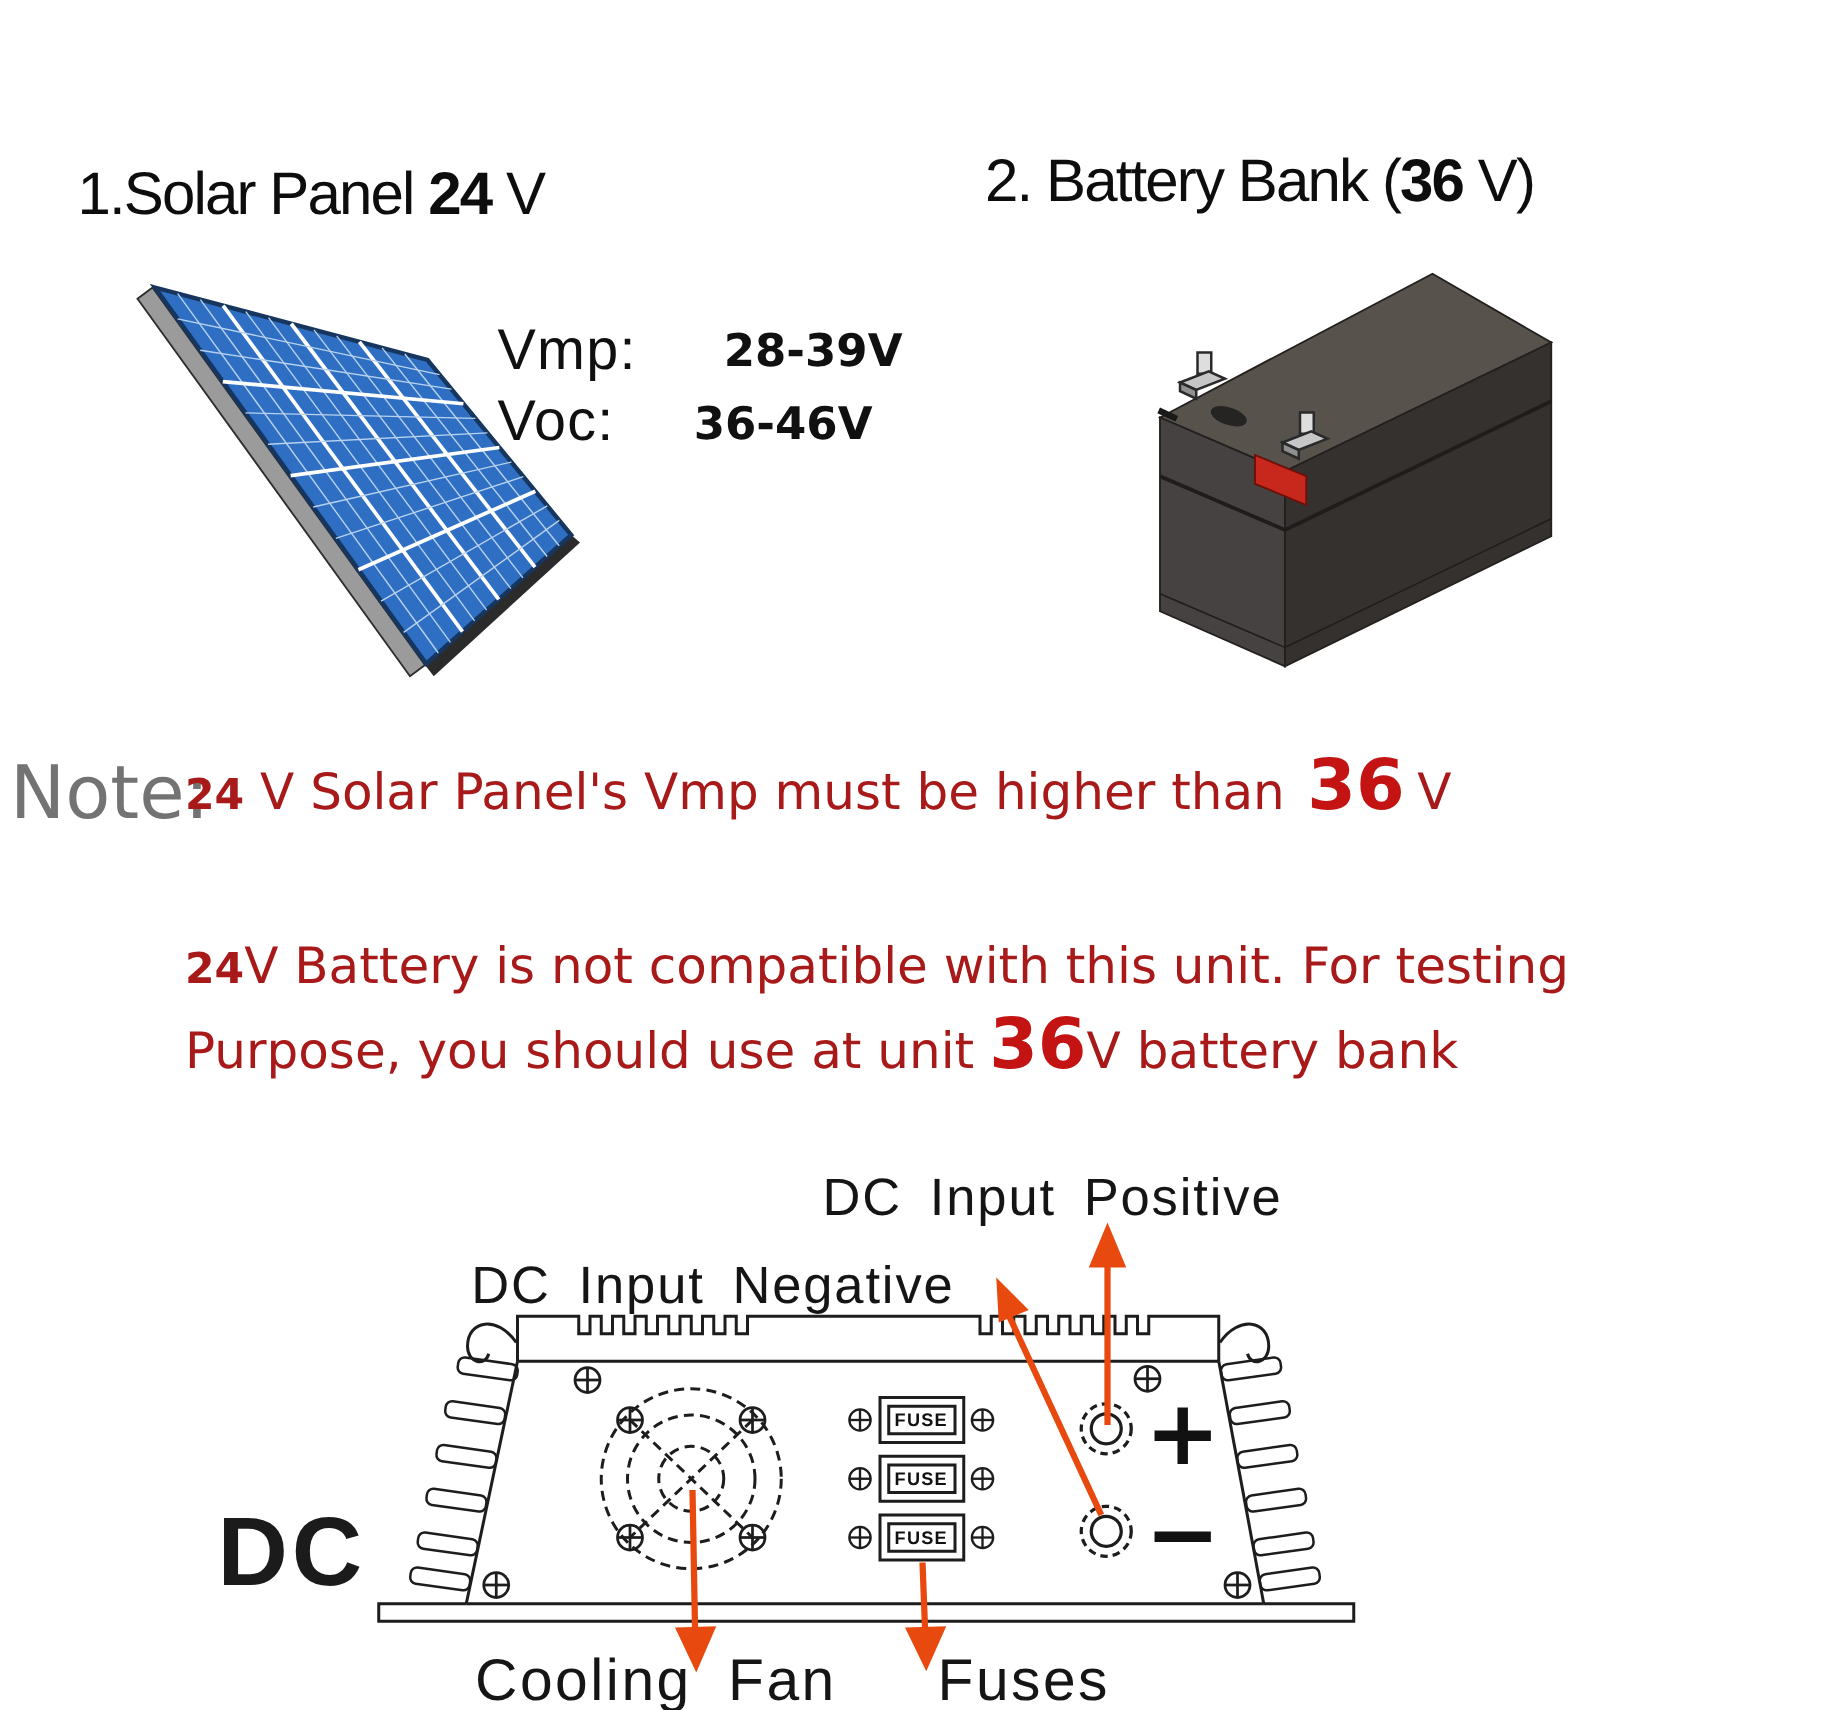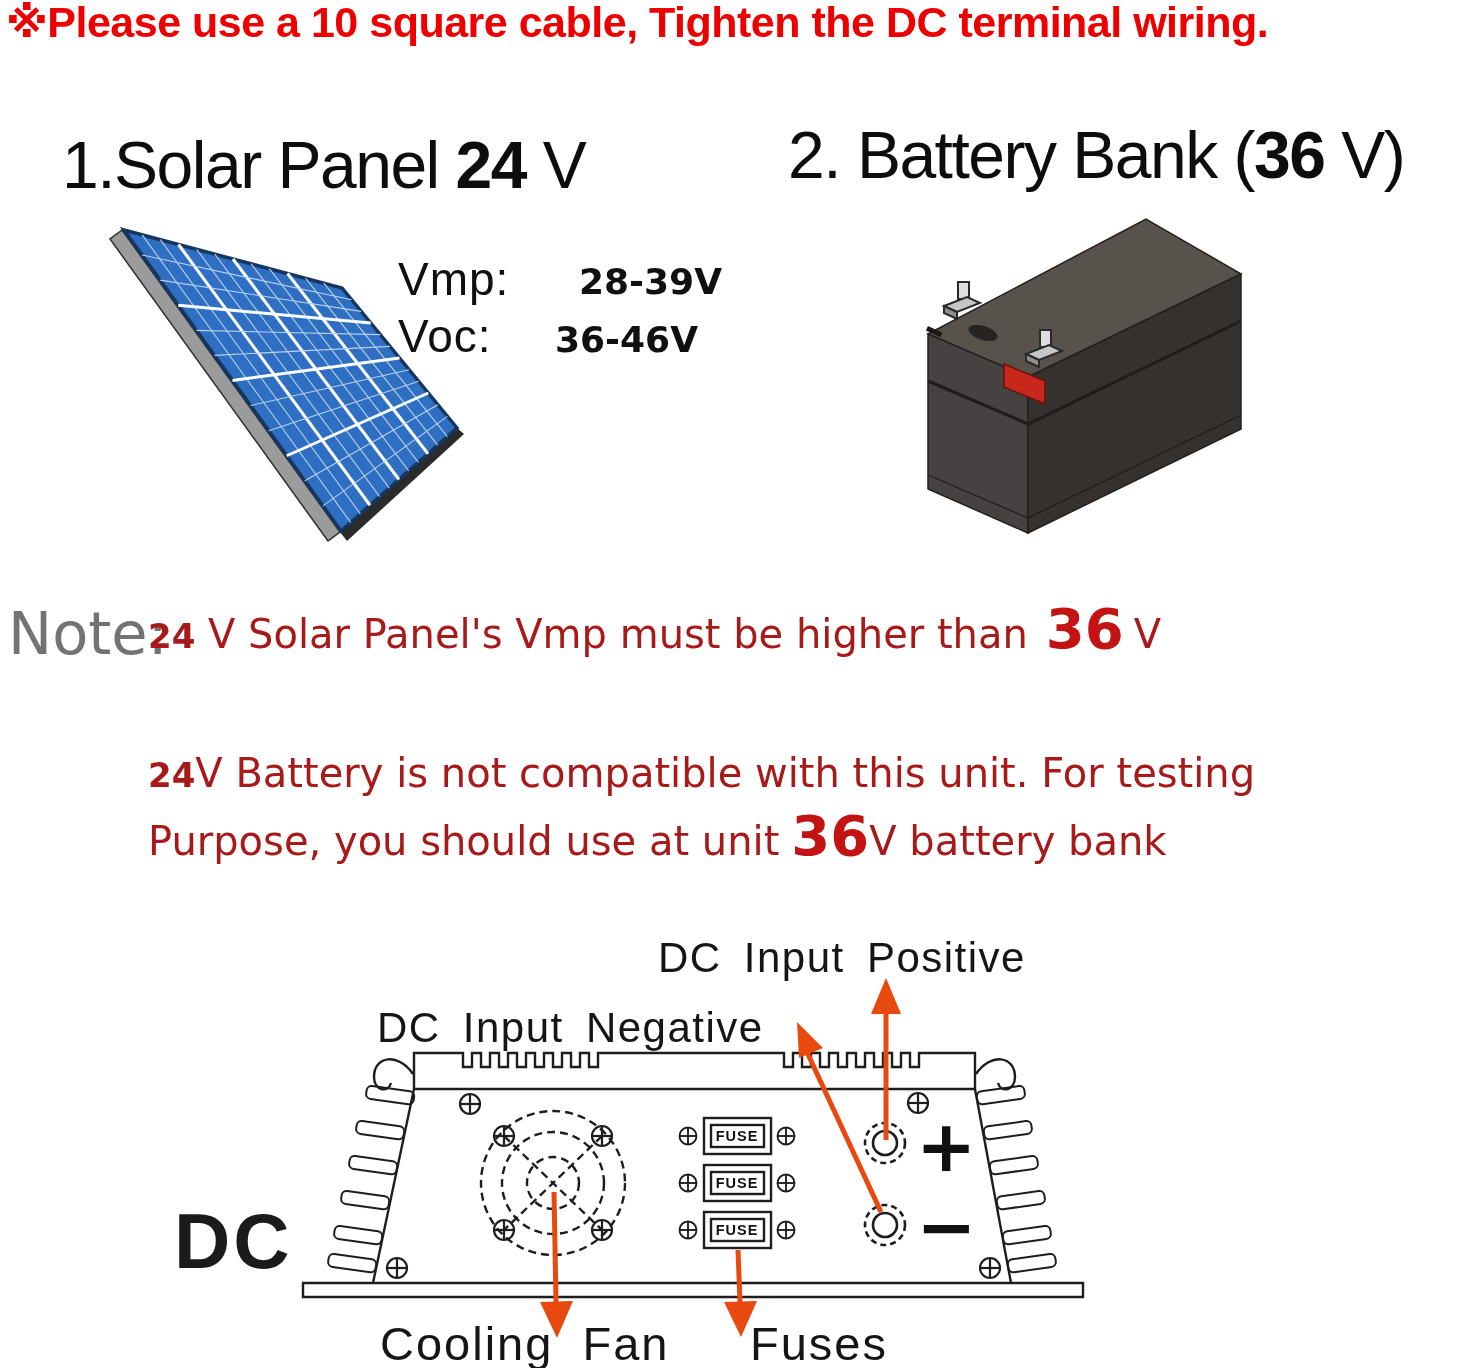--- a/index.html
+++ b/index.html
@@ -1,38 +1,35 @@
 <!DOCTYPE html>
 <html><head>
 <meta charset="utf-8">
 <style>
   html,body{margin:0;padding:0;background:#ffffff;}
   #page{position:relative;width:1467px;height:1368px;background:#ffffff;overflow:hidden;
         font-family:"Liberation Sans",sans-serif;}
   .abs{position:absolute;white-space:nowrap;line-height:1;}
   .warning{font-size:43px;font-weight:700;color:#ee0000;letter-spacing:-0.5px;
            font-family:"Liberation Sans","DejaVu Sans",sans-serif;}
-  .heading{font-size:66px;color:#0d0d0d;letter-spacing:-1.5px;}
+  .heading{font-size:48px;color:#0d0d0d;letter-spacing:-1.5px;}
   .heading b{font-weight:700;}
   .spec-label{font-size:46px;color:#101010;letter-spacing:1px;}
   .spec-value{font-family:"DejaVu Sans",sans-serif;font-weight:700;font-size:36px;color:#101010;margin-left:47px;}
   .note{font-family:"DejaVu Sans",sans-serif;color:#a81a1a;font-size:40px;}
   .note .n24{font-weight:700;font-size:34px;}
   .note .big{font-weight:700;font-size:56px;color:#c41313;}
   .note-label{font-family:"DejaVu Sans",sans-serif;color:#737373;font-size:59px;}
   svg text{font-family:"Liberation Sans",sans-serif;}
 </style>
 </head>
 <body>
 
 <div id="page">
 
-  <div class="abs warning" style="left:6px;top:1px">
-    <span>※Please use a 10 square cable, Tighten the DC terminal wiring.</span>
-  </div>
 
   <div class="abs heading" style="left:62px;top:132px">
     <span>1.Solar Panel </span><b>24</b><span> V</span>
   </div>
   <div class="abs heading" style="left:788px;top:122px">
     <span>2. Battery Bank (</span><b>36</b><span> V)</span>
   </div>
 
   <svg class="abs" style="left:85px;top:215px" width="395" height="335" viewBox="85 215 395 335">
     <polygon points="122,230 340,532 328,541 110,239" fill="#9b9b9b" stroke="#2e2e2e" stroke-width="1.5"></polygon>

